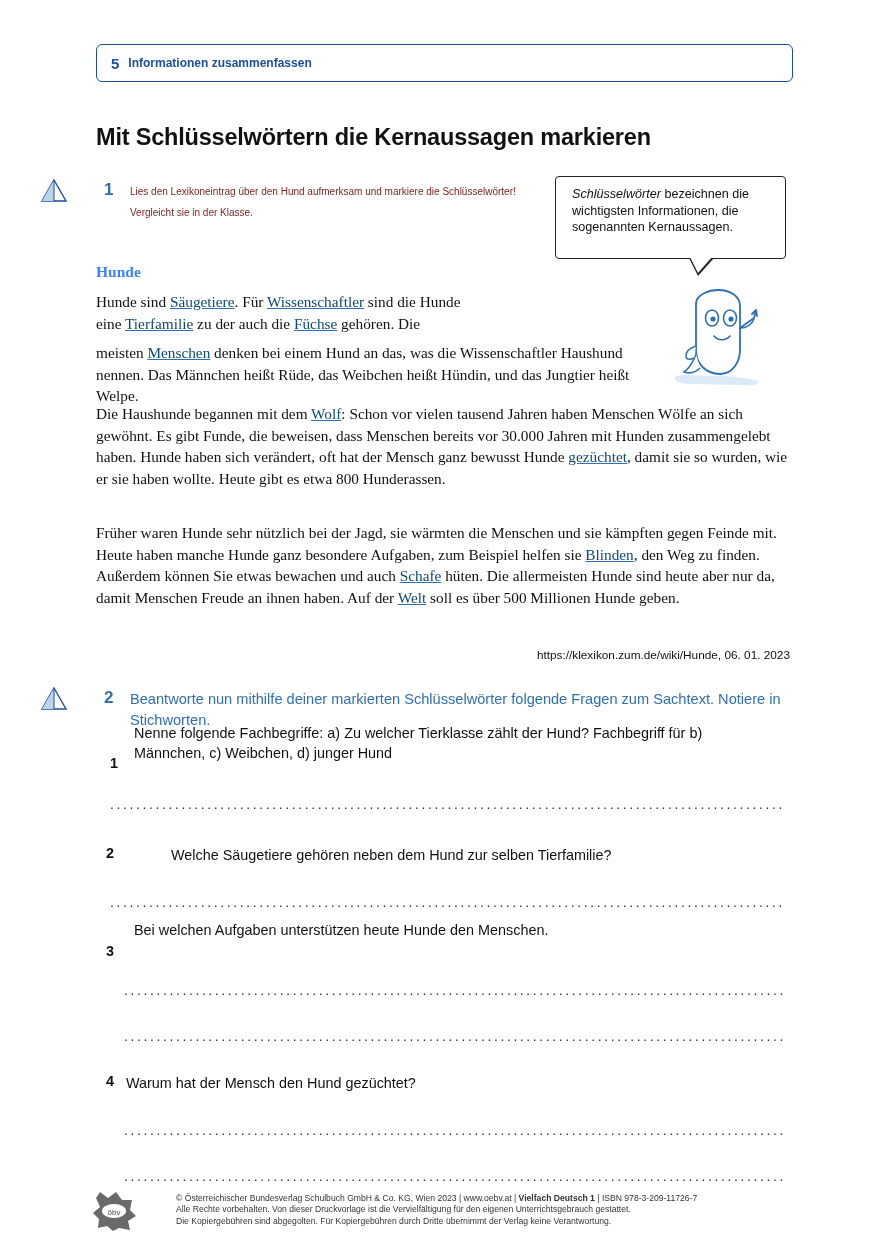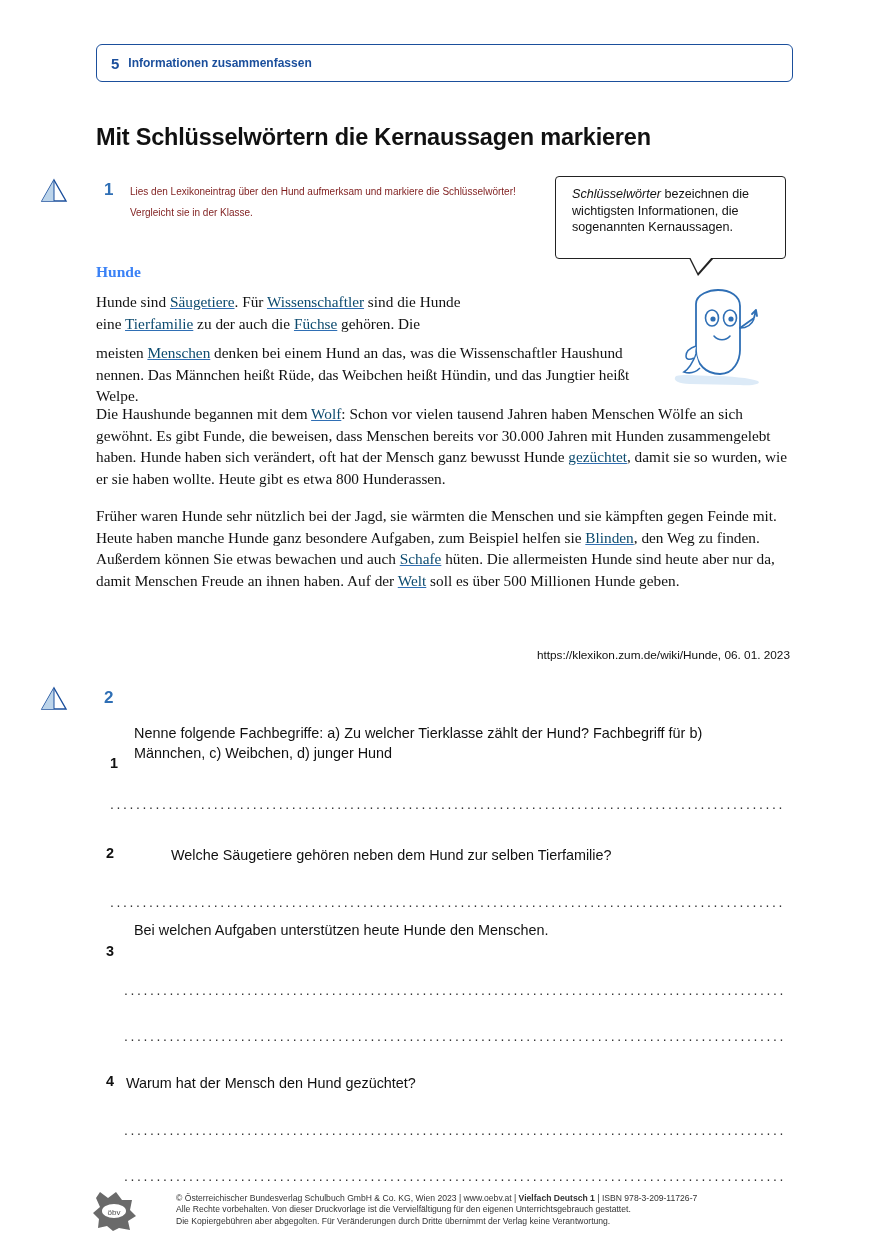--- a/index.html
+++ b/index.html
@@ -136,21 +136,21 @@
     text-align: left;
   }
   .kw {
     color: #0c4a6e;
     text-decoration: underline;
     text-decoration-color: #2f6fb5;
   }
   #para1 { left: 96px; top: 291px; width: 445px; }
   #para1b { left: 96px; top: 334px; width: 550px; margin-top: 8px; }
   #para2 { left: 96px; top: 403px; width: 700px; }
-  #para3 { left: 96px; top: 505px; width: 700px; }
+  #para3 { left: 96px; top: 522px; width: 700px; }
 
   .source {
     position: absolute;
     left: 430px; top: 638px;
     width: 360px;
     text-align: right;
     font-size: 11.8px;
     color: #111;
     margin-top: 10px;
   }
@@ -279,20 +279,21 @@
 
   <div class="tri-icon" style="left:40px; top:686px;">
     <svg width="28" height="26" viewBox="0 0 28 26">
       <polygon points="14,2 26,23 2,23" fill="#ffffff" stroke="#1b4f9c" stroke-width="1.4"></polygon>
       <polygon points="14,2 14,23 2,23" fill="#bcd4ea"></polygon>
       <line x1="14" y1="2" x2="14" y2="23" stroke="#1b4f9c" stroke-width="1"></line>
     </svg>
   </div>
 
   <div class="task2-num">2</div>
+  <div class="task2-text">Beantworte nun mithilfe deiner markierten Schlüsselwörter folgende Fragen zum Sachtext. Notiere in Stichworten.</div>
 
   <div class="q-num" style="left:110px; top:755px;">1</div>
   <div class="q-text" style="left:134px; top:723px; width:620px;">Nenne folgende Fachbegriffe: a) Zu welcher Tierklasse zählt der Hund? Fachbegriff für b) Männchen, c) Weibchen, d) junger Hund</div>
   <div class="dots" style="left:110px; top:796px; width:672px;">..................................................................................................................</div>
 
   <div class="q-num" style="left:106px; top:845px;">2</div>
   <div class="q-text" style="left:134px; top:845px; width:620px;margin-left:37px;">Welche Säugetiere gehören neben dem Hund zur selben Tierfamilie?</div>
   <div class="dots" style="left:110px; top:894px; width:672px;">..................................................................................................................</div>
 
   <div class="q-num" style="left:106px; top:943px;">3</div>
@@ -309,16 +310,16 @@
     <svg width="46" height="42" viewBox="0 0 46 42">
       <polygon points="8,2 16,8 24,2 30,10 40,10 38,20 44,26 36,31 38,40 27,38 21,41 15,36 6,38 7,29 1,23 8,17 4,8" fill="#6a6a6a"></polygon>
       <ellipse cx="22" cy="21" rx="12" ry="7" fill="#ffffff"></ellipse>
       <text x="22" y="24.5" font-family="Liberation Sans, sans-serif" font-size="8" fill="#4d4d4d" text-anchor="middle">öbv</text>
     </svg>
   </div>
 
   <div class="footer-text">
     <span>© Österreichischer Bundesverlag Schulbuch GmbH &amp; Co. KG, Wien 2023 | www.oebv.at | </span><b>Vielfach Deutsch 1</b><span> | ISBN 978-3-209-11726-7</span><br>
     <span>Alle Rechte vorbehalten. Von dieser Druckvorlage ist die Vervielfältigung für den eigenen Unterrichtsgebrauch gestattet.</span><br>
-    <span>Die Kopiergebühren aber abgegolten. Für Veränderungen durch Dritte übernimmt der Verlag keine Verantwortung.</span>
+    <span>Die Kopiergebühren sind abgegolten. Für Kopiergebühren durch Dritte übernimmt der Verlag keine Verantwortung.</span>
   </div>
 
 </div>
 
 </body></html>

